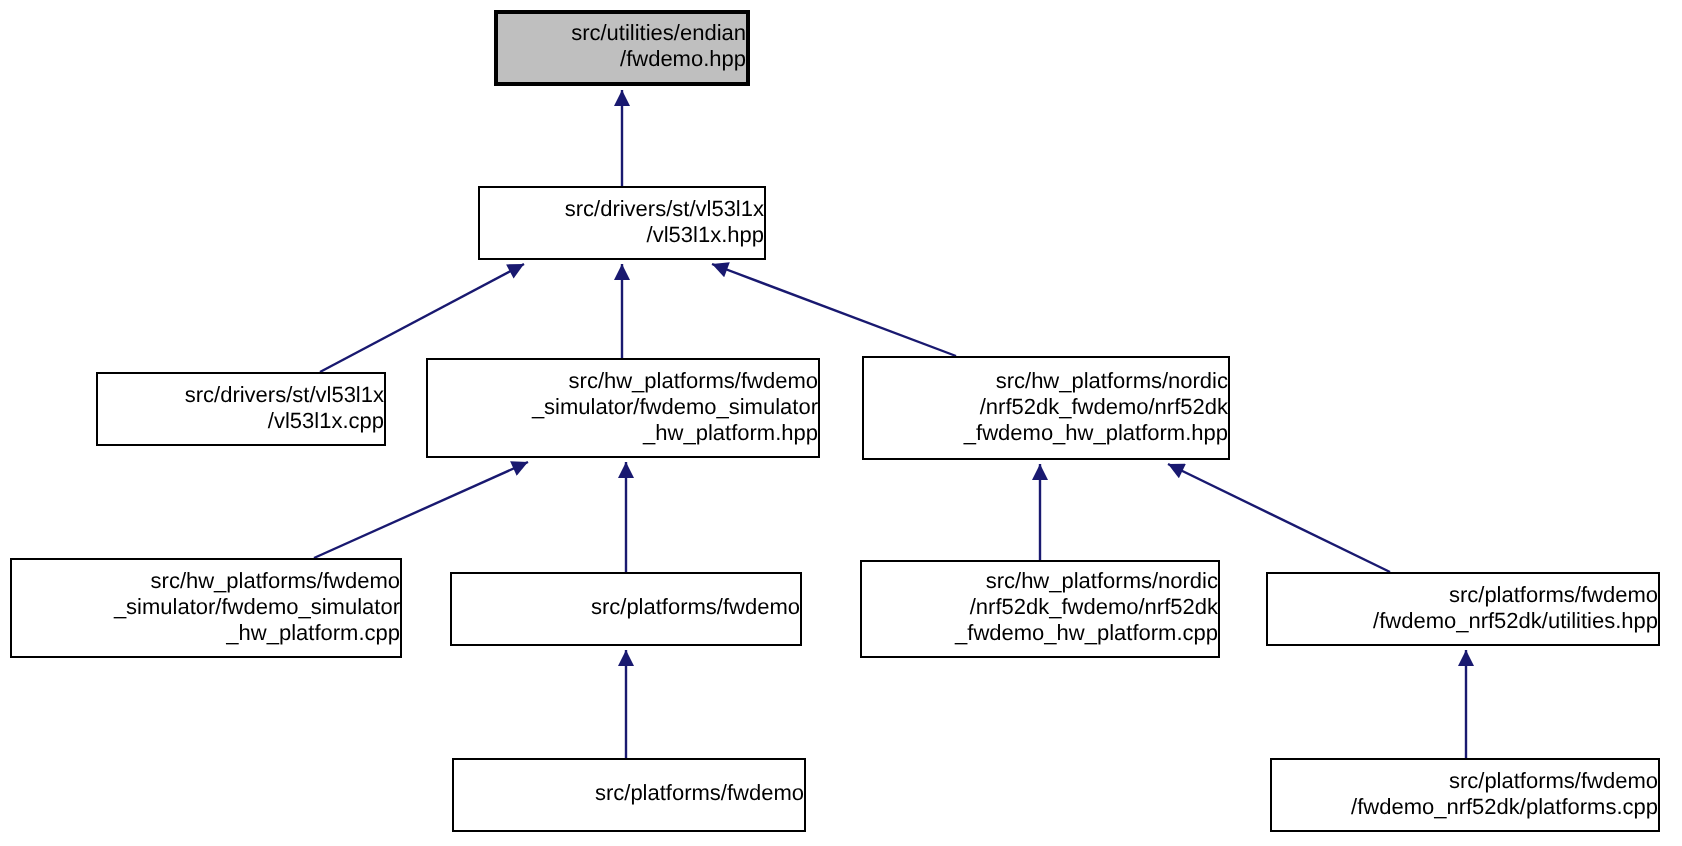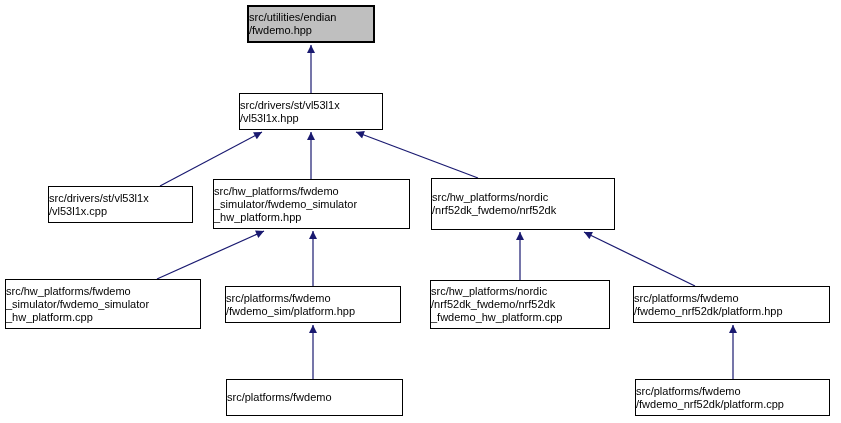--- a/index.html
+++ b/index.html
@@ -23,21 +23,21 @@
     height: 423px;
   }
   .node {
     position: absolute;
     box-sizing: border-box;
     background: #ffffff;
     border: 1px solid #000000;
     color: #000000;
     display: flex;
     flex-direction: column;
-    align-items: flex-start;
+    align-items: flex-end;
     justify-content: center;
     text-align: center;
     font-size: 11px;
     line-height: 13px;
     white-space: nowrap;
   }
   .node.hl {
     background: #bfbfbf;
     border-width: 2px;
   }
@@ -84,46 +84,46 @@
 
   <div class="node" style="left:213px; top:179px; width:197px; height:50px;">
     <span>src/hw_platforms/fwdemo</span>
     <span>_simulator/fwdemo_simulator</span>
     <span>_hw_platform.hpp</span>
   </div>
 
   <div class="node" style="left:431px; top:178px; width:184px; height:52px;">
     <span>src/hw_platforms/nordic</span>
     <span>/nrf52dk_fwdemo/nrf52dk</span>
+    <span>_fwdemo_hw_platform.hpp</span>
   </div>
 
   <div class="node" style="left:5px; top:279px; width:196px; height:50px;">
     <span>src/hw_platforms/fwdemo</span>
     <span>_simulator/fwdemo_simulator</span>
     <span>_hw_platform.cpp</span>
   </div>
 
   <div class="node" style="left:225px; top:286px; width:176px; height:37px;">
     <span>src/platforms/fwdemo</span>
-    <span>/fwdemo_sim/platform.hpp</span>
   </div>
 
   <div class="node" style="left:430px; top:280px; width:180px; height:49px;">
     <span>src/hw_platforms/nordic</span>
     <span>/nrf52dk_fwdemo/nrf52dk</span>
     <span>_fwdemo_hw_platform.cpp</span>
   </div>
 
   <div class="node" style="left:633px; top:286px; width:197px; height:37px;">
     <span>src/platforms/fwdemo</span>
-    <span>/fwdemo_nrf52dk/platform.hpp</span>
+    <span>/fwdemo_nrf52dk/utilities.hpp</span>
   </div>
 
   <div class="node" style="left:226px; top:379px; width:177px; height:37px;">
     <span>src/platforms/fwdemo</span>
   </div>
 
   <div class="node" style="left:635px; top:379px; width:195px; height:37px;">
     <span>src/platforms/fwdemo</span>
-    <span>/fwdemo_nrf52dk/platform.cpp</span>
+    <span>/fwdemo_nrf52dk/platforms.cpp</span>
   </div>
 
 </div>
 
 </body></html>

